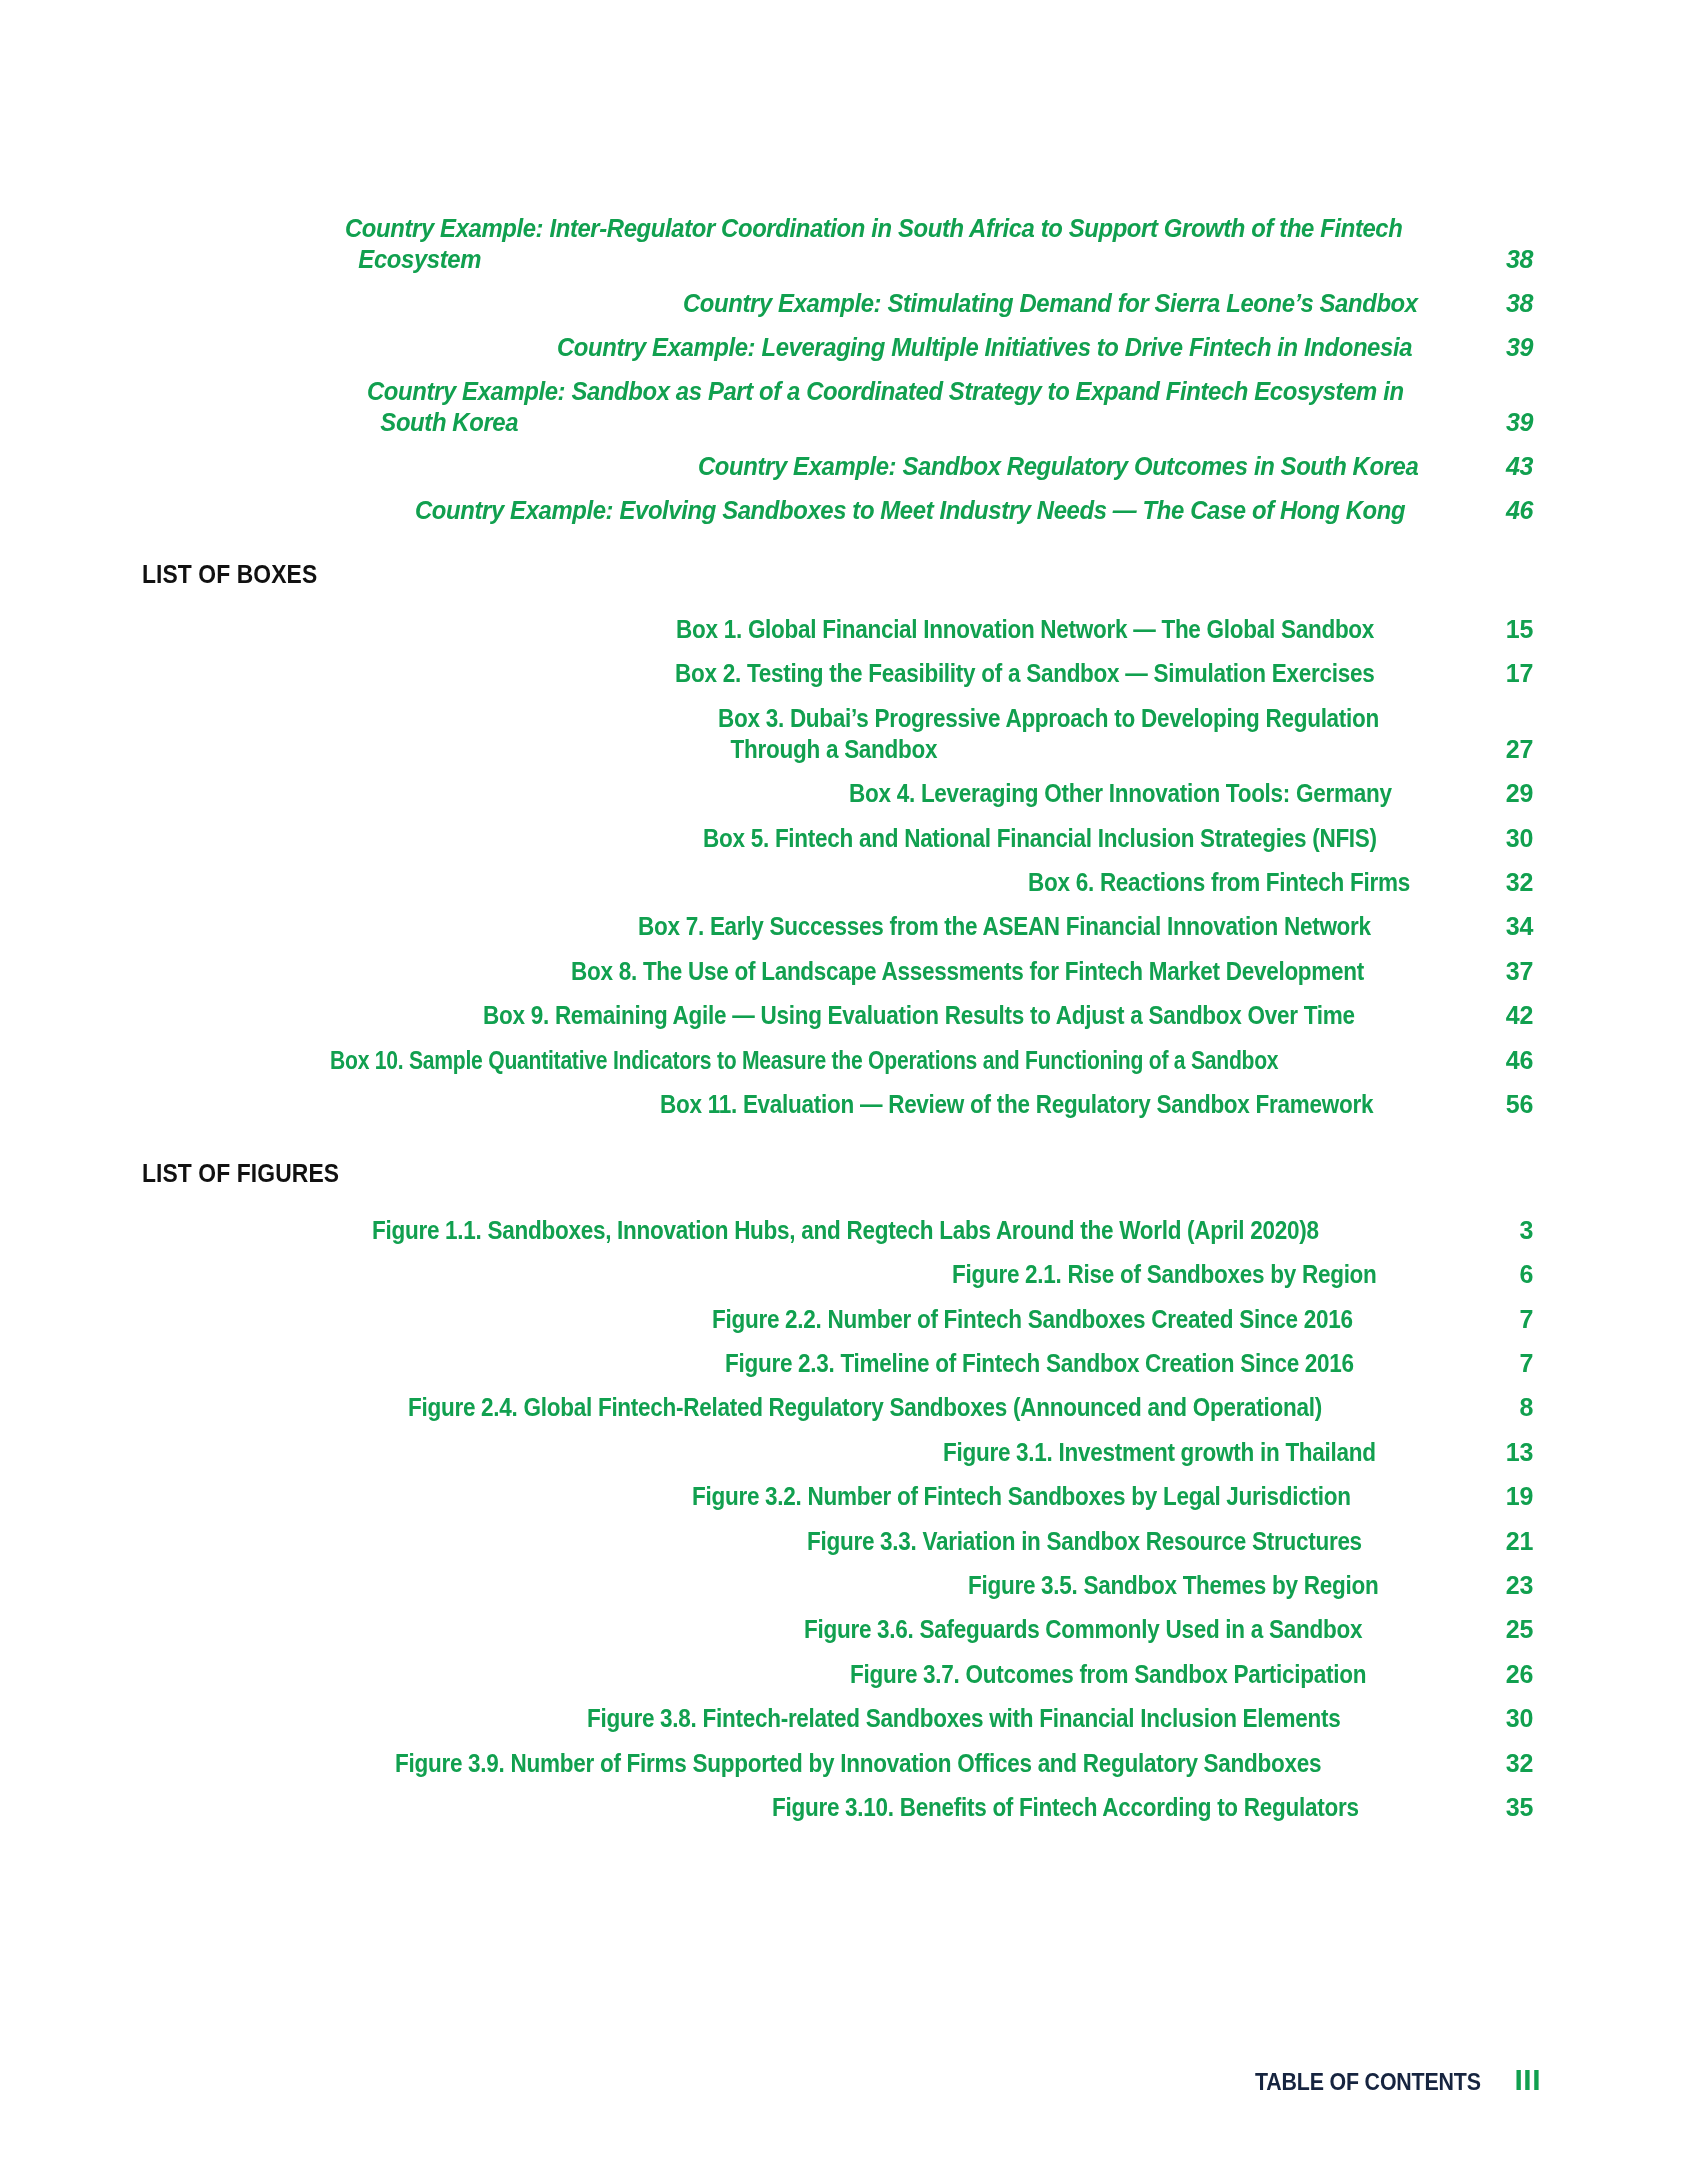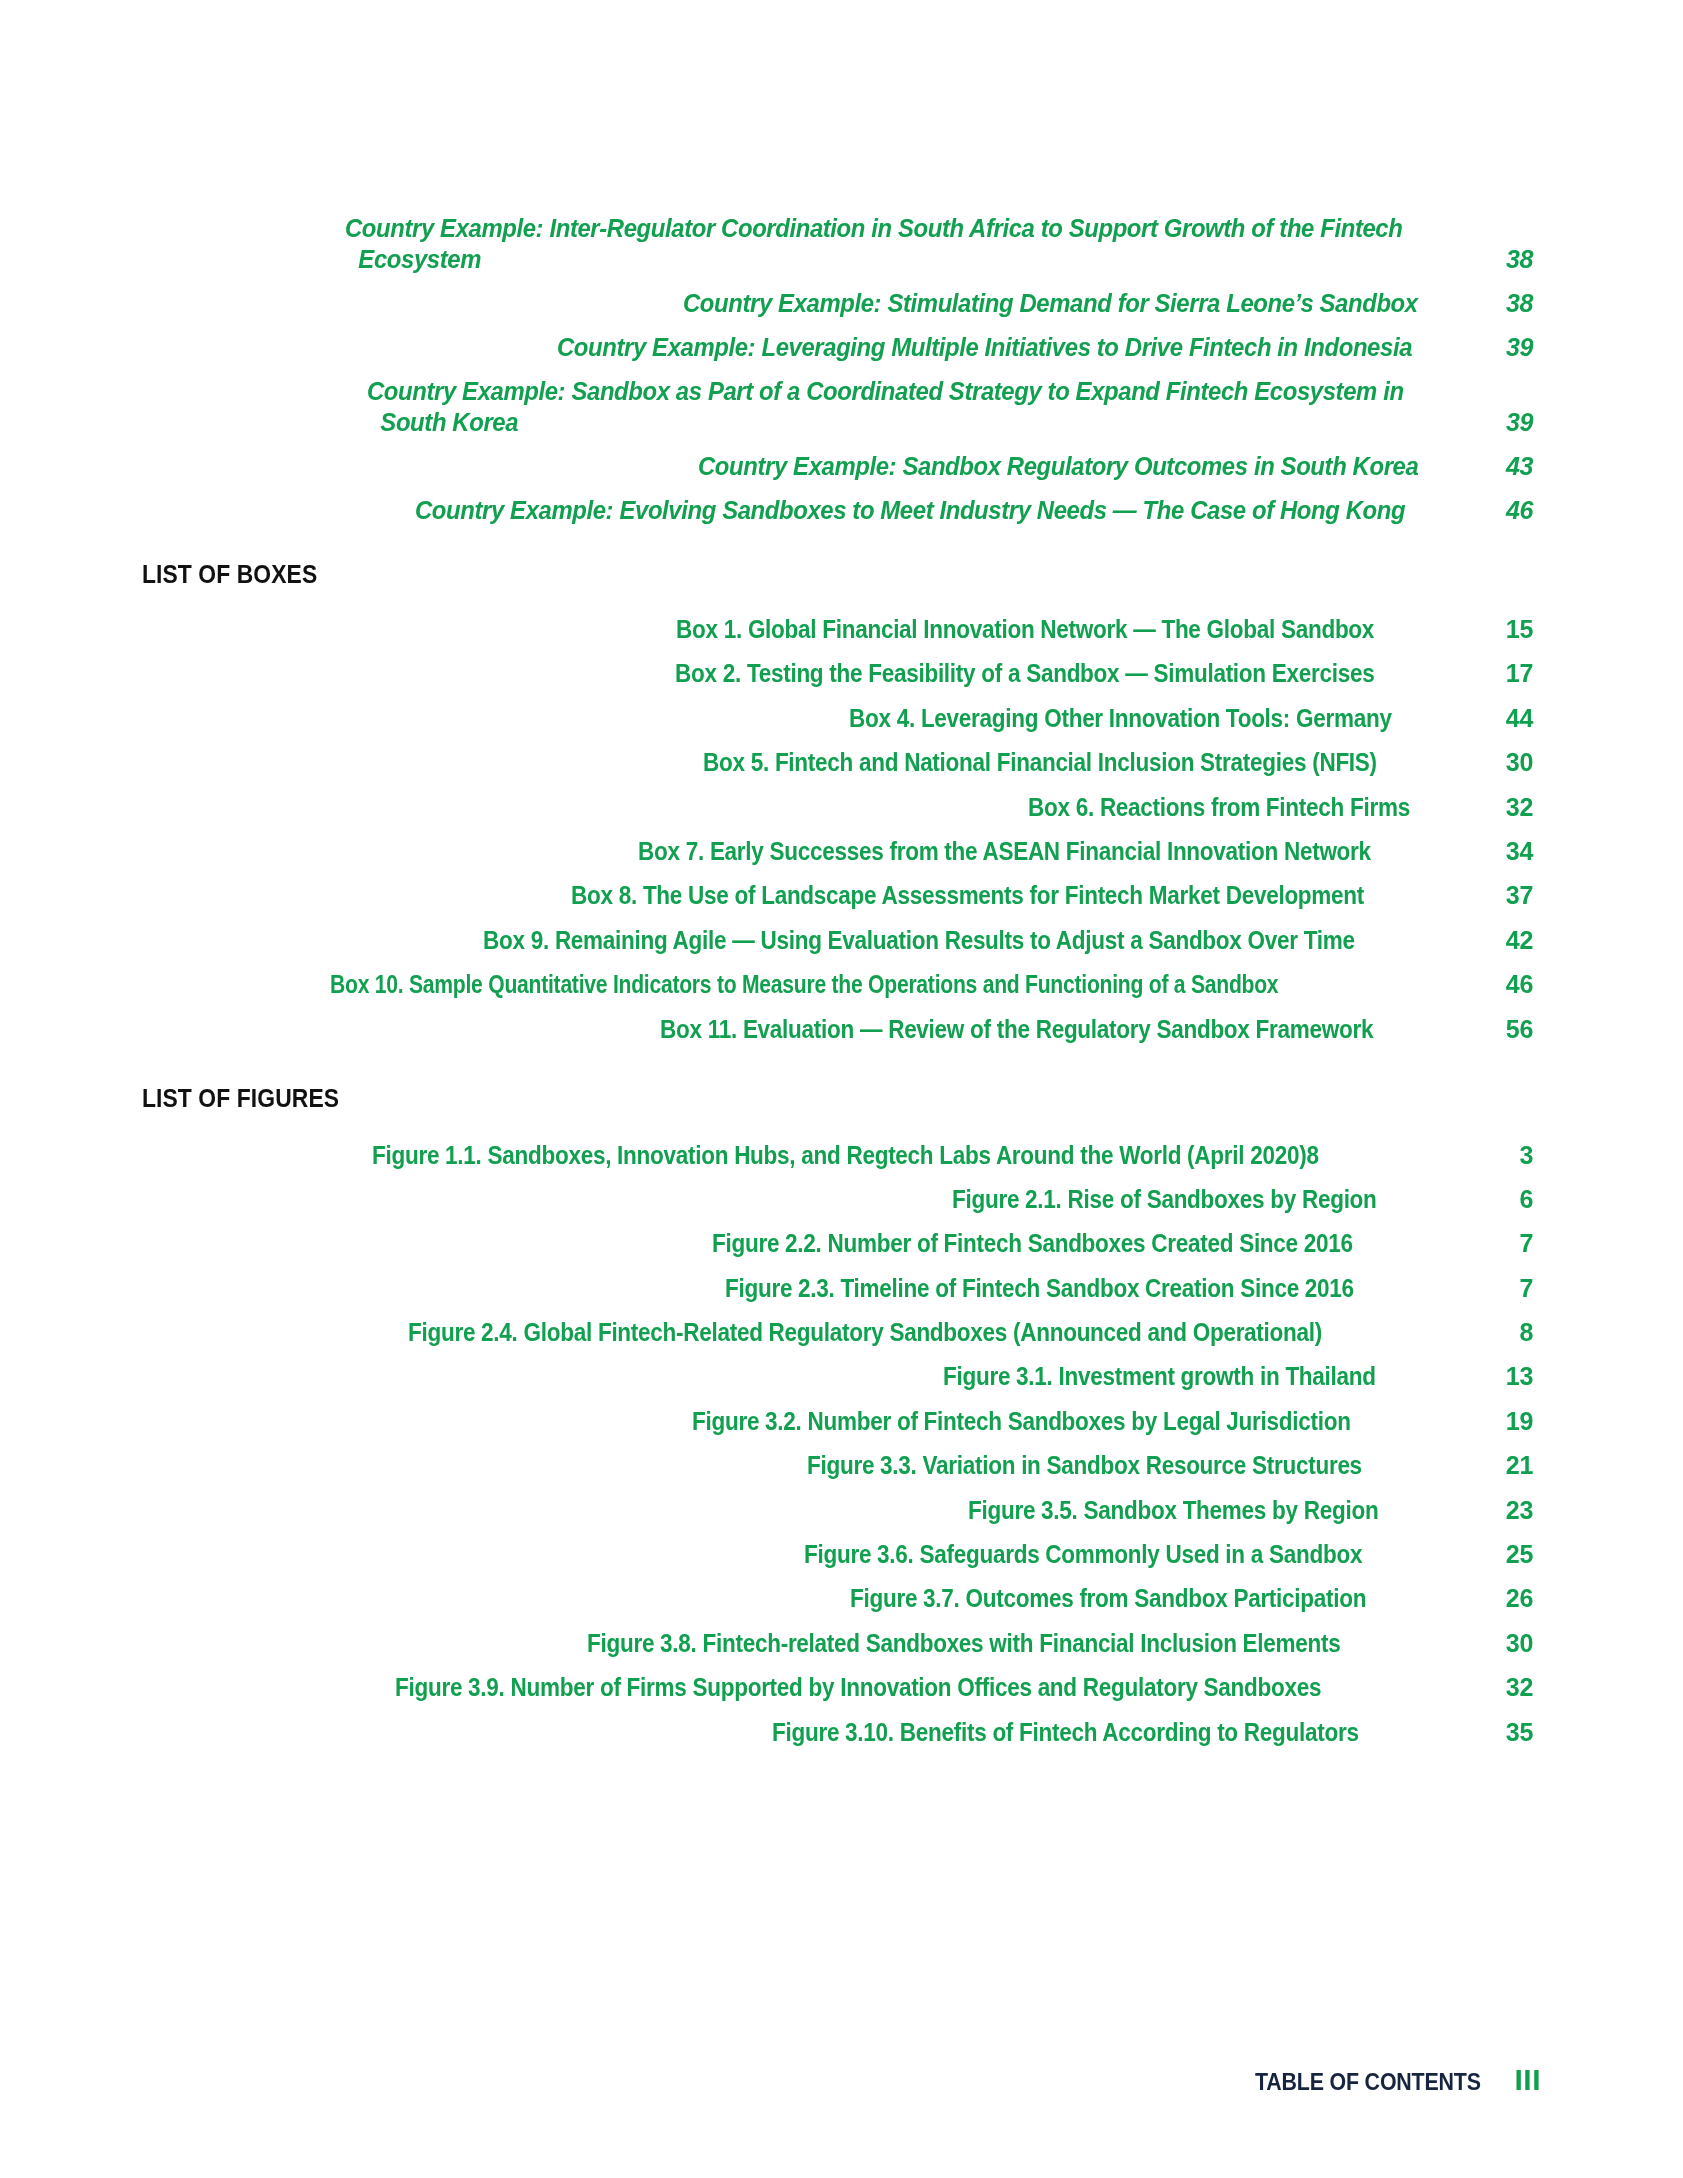--- a/index.html
+++ b/index.html
@@ -181,23 +181,27 @@
 
     <div class="boxes-list">
         <div class="toc-row">
           <div class="toc-title"><span>Box 1. Global Financial Innovation Network — The Global Sandbox</span></div>
           <div class="toc-page">15</div>
         </div>
         <div class="toc-row">
           <div class="toc-title"><span>Box 2. Testing the Feasibility of a Sandbox — Simulation Exercises</span></div>
           <div class="toc-page">17</div>
         </div>
+        <div class="toc-row two-line">
+          <div class="toc-title"><span>Box 3. Dubai’s Progressive Approach to Developing Regulation</span><span class="wrap-ind">Through a Sandbox</span></div>
+          <div class="toc-page">27</div>
+        </div>
         <div class="toc-row">
           <div class="toc-title"><span>Box 4. Leveraging Other Innovation Tools: Germany</span></div>
-          <div class="toc-page">44</div>
+          <div class="toc-page">29</div>
         </div>
         <div class="toc-row">
           <div class="toc-title"><span>Box 5. Fintech and National Financial Inclusion Strategies (NFIS)</span></div>
           <div class="toc-page">30</div>
         </div>
         <div class="toc-row">
           <div class="toc-title"><span>Box 6. Reactions from Fintech Firms</span></div>
           <div class="toc-page">32</div>
         </div>
         <div class="toc-row">

